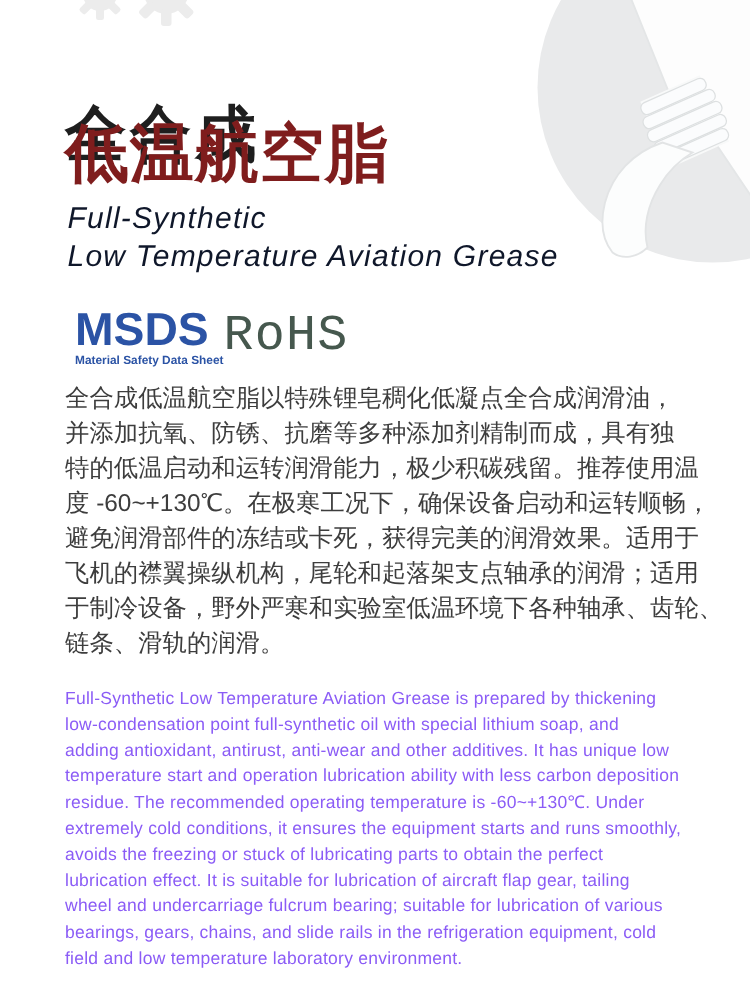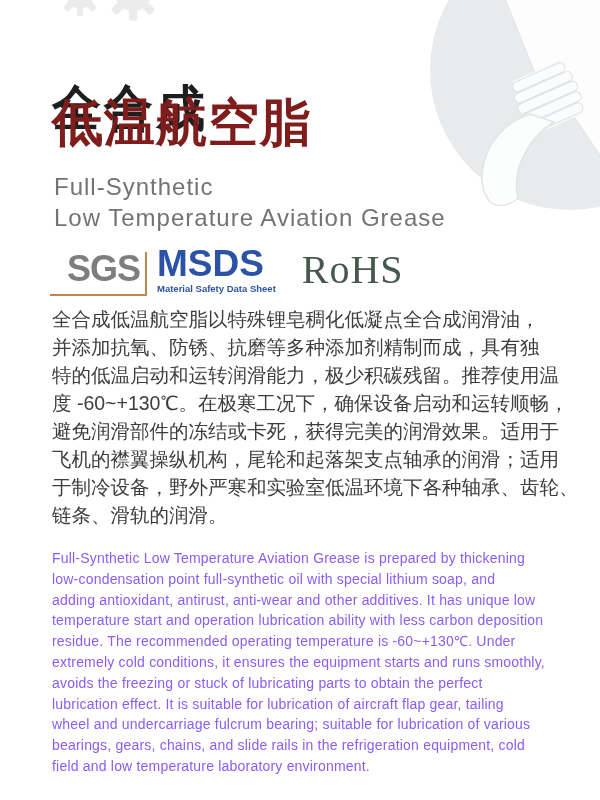--- a/index.html
+++ b/index.html
@@ -18,22 +18,22 @@
   
   .title-cn-1{
     position:absolute;left:52px;top:36px;font-size:49px;font-weight:700;
     color:#1e1e1e;letter-spacing:3px;line-height:56px;margin-top:44px;
   }
   .title-cn-2{
     position:absolute;left:52px;top:94px;font-size:51px;font-weight:700;
     color:#7f1d1d;letter-spacing:1px;line-height:58px;
   }
   .subtitle-en{
-    position:absolute;left:54px;top:171px;font-size:24px;
-    color:#737373;line-height:31px;letter-spacing:1px;white-space:pre-line;
+    position:absolute;left:54px;top:159px;font-size:24px;font-style:italic;
+    color:#0f172a;line-height:31px;letter-spacing:1px;white-space:pre-line;
   }
 
   
   .certs{position:absolute;left:50px;top:246px;display:flex;align-items:flex-end;}
   .cert-sgs{
     position:relative;width:90px;padding:0 7px 6px 0;text-align:right;
     border-bottom:2px solid #c2854f;
   }
   .cert-sgs::after{
     content:"";position:absolute;right:0;top:2px;bottom:-2px;width:2px;background:#c2854f;
@@ -42,22 +42,22 @@
     font-size:36px;font-weight:700;color:#7e7e7e;letter-spacing:-1px;line-height:38px;
   }
   .cert-msds{margin-left:10px;text-align:left;padding-bottom:2px;}
   .msds-label{
     font-size:37px;font-weight:800;color:#2b53a5;line-height:36px;letter-spacing:0px;
   }
   .msds-sub{
     font-size:9.5px;font-weight:700;color:#2b53a5;white-space:nowrap;margin-top:1px;
   }
   .cert-rohs{
-    margin-left:26px;padding-bottom:6px;
-    font-family:Liberation Serif, serif;font-size:40px;color:#46584e;
+    padding-bottom:6px;
+    font-family:Liberation Mono, monospace;font-size:40px;color:#46584e;
     letter-spacing:1px;line-height:40px;
   }
 
   
   .desc-zh{
     position:absolute;left:52px;top:305px;width:548px;
     font-size:19.5px;line-height:28px;color:#3d3d3d;white-space:pre-line;
   }
   .desc-en{
     position:absolute;left:52px;top:548px;width:548px;
@@ -108,23 +108,20 @@
   </g>
   <path d="M112,132 C88,140 72,158 66,180 C62,196 64,210 72,220 C80,226 92,224 100,216 C96,200 100,182 110,166 C116,156 126,146 136,140 Z" fill="#fcfdfd" stroke="#e2e4e5" stroke-width="1.5"></path>
 </svg>
 
 <div class="title-cn-1">全合成</div>
 <div class="title-cn-2">低温航空脂</div>
 <div class="subtitle-en">Full-Synthetic
 Low Temperature Aviation Grease</div>
 
 <div class="certs">
-  <div class="cert-sgs">
-    <div class="sgs-label">SGS</div>
-  </div>
   <div class="cert-msds">
     <div class="msds-label">MSDS</div>
     <div class="msds-sub">Material Safety Data Sheet</div>
   </div>
   <div class="cert-rohs">RoHS</div>
 </div>
 
 <div class="desc-zh">全合成低温航空脂以特殊锂皂稠化低凝点全合成润滑油，
 并添加抗氧、防锈、抗磨等多种添加剂精制而成，具有独
 特的低温启动和运转润滑能力，极少积碳残留。推荐使用温

